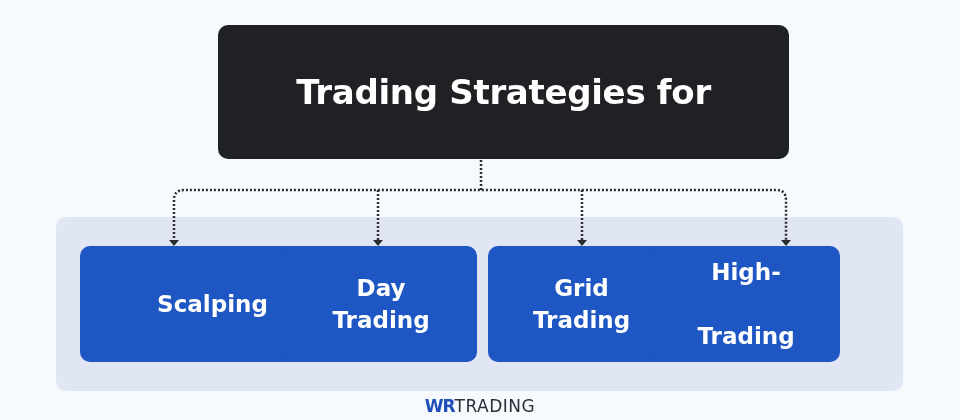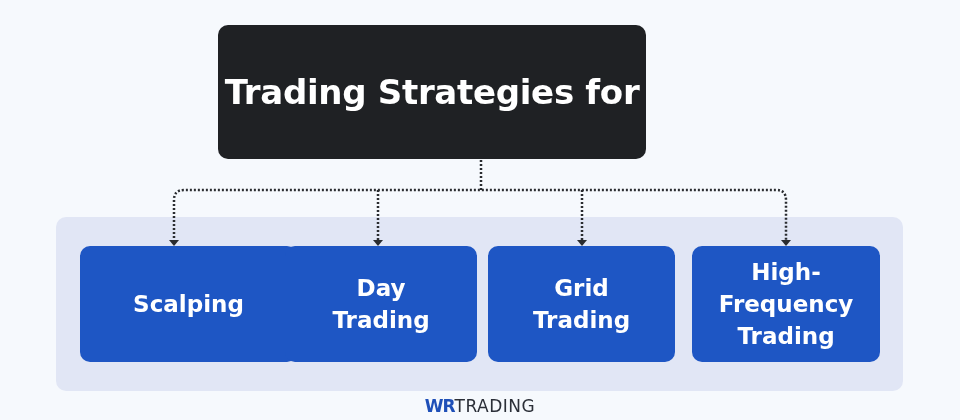--- a/index.html
+++ b/index.html
@@ -1,17 +1,17 @@
 <!DOCTYPE html>
 <html><head>
 <meta charset="utf-8">
 <style>
   html, body { margin:0; padding:0; }
   body { width:960px; height:420px; background:#f6f9fd; position:relative; overflow:hidden; font-family:"DejaVu Sans", sans-serif; }
-  .title-box { position:absolute; left:218px; top:25px; width:428px; height:134px; background:#1f2124; border-radius:10px; display:flex; flex-direction:column; align-items:center; justify-content:center; }
+  .title-box { position:absolute; left:218px; top:25px; width:571px; height:134px; background:#1f2124; border-radius:10px; display:flex; flex-direction:column; align-items:center; justify-content:center; }
   .title-line { color:#fff; font-family:"DejaVu Sans", sans-serif; font-weight:bold; font-size:34px; line-height:44px; letter-spacing:-0.3px; }
   .panel { position:absolute; left:56px; top:217px; width:847px; height:174px; background:#e1e6f5; border-radius:10px; }
   .node { position:absolute; top:246px; height:116px; background:#1e56c4; border-radius:10px; display:flex; align-items:center; justify-content:center; text-align:center; }
   .node-label { color:#fff; font-family:"DejaVu Sans", sans-serif; font-weight:bold; font-size:23px; line-height:32px; }
   svg.conn { position:absolute; left:0; top:0; }
   .brand { position:absolute; left:0; width:960px; top:396px; text-align:center; font-family:"DejaVu Sans", sans-serif; font-size:17px; letter-spacing:0.5px; }
   .brand-wr { color:#1e4fb8; font-weight:bold; letter-spacing:-1px;margin-top:12px; }
   .brand-rest { color:#2b2f38; }
 </style>
 </head>
@@ -31,34 +31,34 @@
     <path d="M582 190 L582 242"></path>
   </g>
   <g fill="#2a2c30">
     <path d="M169 240 L179 240 L174 246 Z"></path>
     <path d="M373 240 L383 240 L378 246 Z"></path>
     <path d="M577 240 L587 240 L582 246 Z"></path>
     <path d="M781 240 L791 240 L786 246 Z"></path>
   </g>
 </svg>
 
-<div class="node" style="left:80px;width:217px;">
+<div class="node" style="left:80px;width:217px;padding-left:24px;">
   <div class="node-label">Scalping</div>
 </div>
 <div class="node" style="left:285px;width:192px;">
   <div class="node-label">
     <span>Day</span><br><span>Trading</span>
   </div>
 </div>
 <div class="node" style="left:488px;width:187px;text-align:center;">
   <div class="node-label">
     <span>Grid</span><br><span>Trading</span>
   </div>
 </div>
-<div class="node" style="left:692px;width:188px;">
+<div class="node" style="left:652px;width:188px;">
   <div class="node-label">
-    <span>High-</span><br><span>Frequency</span><br><span>Trading</span>
+    <span>High-</span><br><br><span>Trading</span>
   </div>
 </div>
 
 <div class="brand">
   <span class="brand-wr">WR</span><span class="brand-rest">TRADING</span>
 </div>
 
 </body></html>

